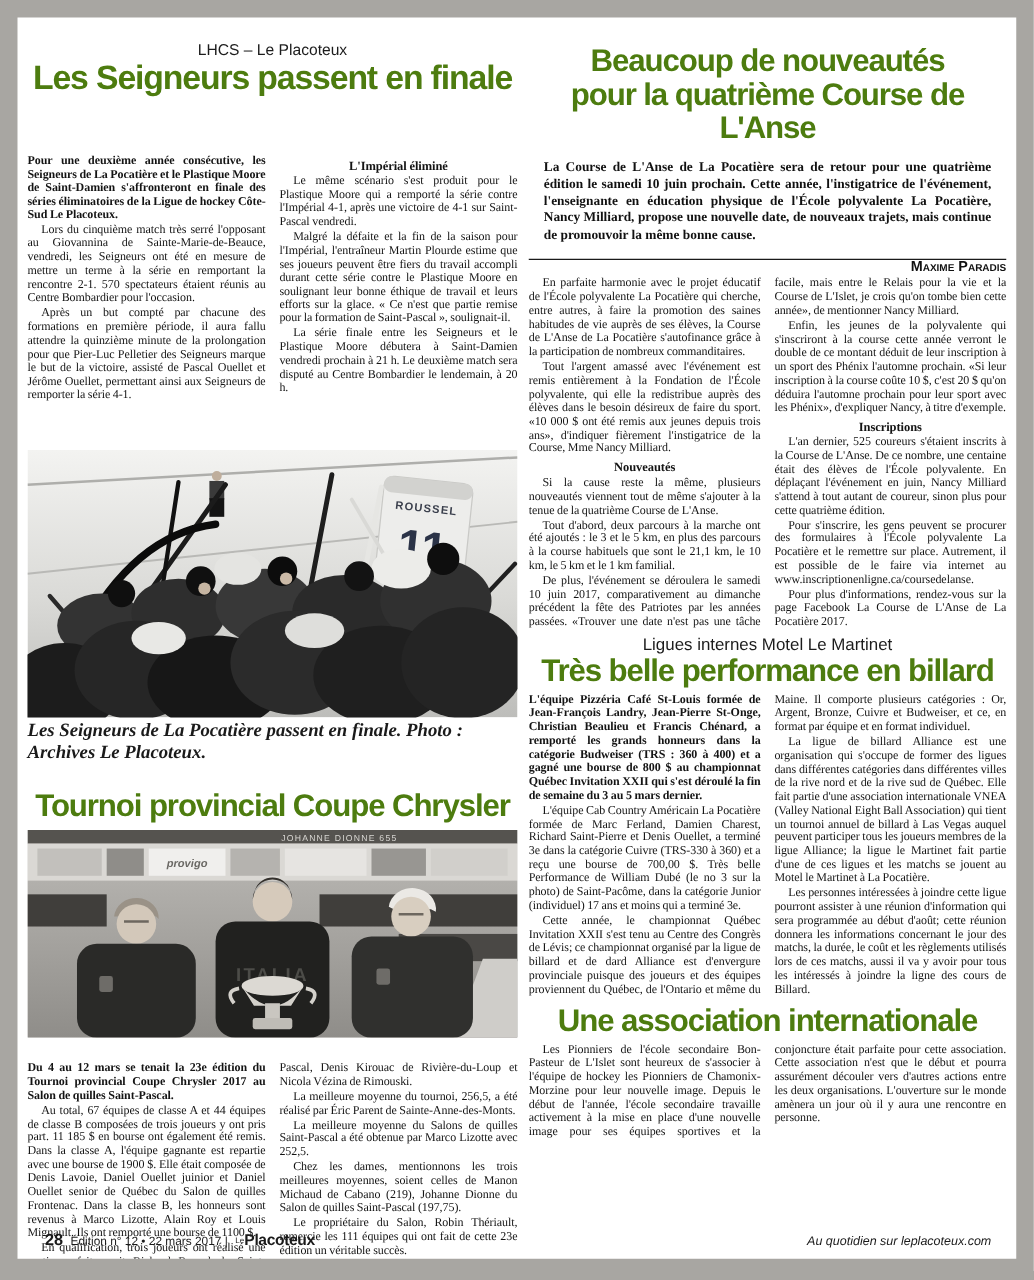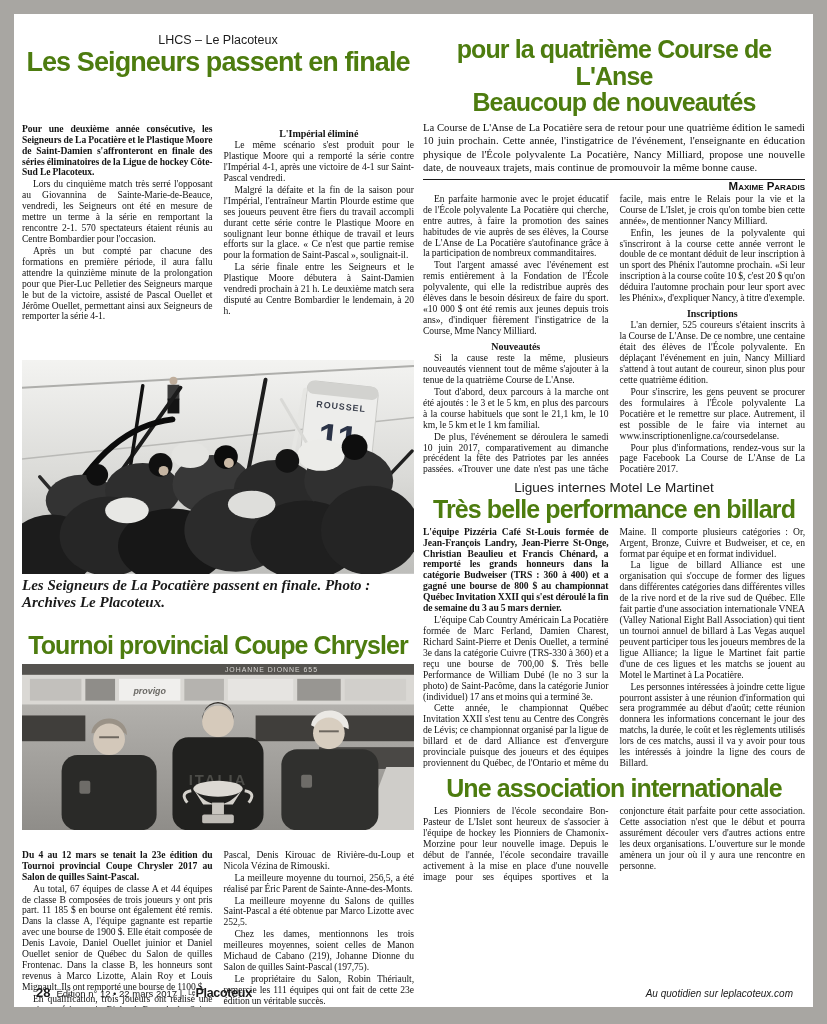--- a/index.html
+++ b/index.html
@@ -39,21 +39,21 @@
     font-family:"Liberation Sans", sans-serif;font-weight:700;
     text-align:center;color:#4d7c0f;letter-spacing:-0.9px;margin:0;line-height:1;
   }
   .h-seigneurs{font-size:27px;margin:1px 0 5px;}
   .h-course{font-size:25px;line-height:1.06;margin:2px 0 5px;}
   .h-chrysler{font-size:25px;margin:22px 0 6px;}
   .h-billard{font-size:25px;margin:1px 0 5px;}
   .h-assoc{font-size:25px;margin:7px 0 5px;}
   .kicker-billard{font-size:13.5px;margin-top:5px;}
 
-  .course-lead{font-weight:400;font-size:10.7px;line-height:1.27;text-align:justify;margin:0;color:#111;}
+  .course-lead{font-weight:700;font-size:10.7px;line-height:1.27;text-align:justify;margin:12px;color:#111;}
   .byline-rule{border:none;border-top:1.3px solid #1a1a1a;margin:4px 0 0;}
   .byline{
     font-family:"Liberation Sans", sans-serif;font-weight:700;
     font-variant:small-caps;text-align:right;font-size:11.5px;margin:0 0 2px;color:#111;
   }
 
   .photo{width:100%;line-height:0;}
   .photo svg{display:block;width:100%;height:auto;}
   .caption{font-size:15px;font-weight:700;font-style:italic;margin:3px 0 1px;color:#1a1a1a;}
 
@@ -222,22 +222,22 @@
         <p>La meilleure moyenne du tournoi, 256,5, a été réalisé par Éric Parent de Sainte-Anne-des-Monts.</p>
         <p>La meilleure moyenne du Salons de quilles Saint-Pascal a été obtenue par Marco Lizotte avec 252,5.</p>
         <p>Chez les dames, mentionnons les trois meilleures moyennes, soient celles de Manon Michaud de Cabano (219), Johanne Dionne du Salon de quilles Saint-Pascal (197,75).</p>
         <p>Le propriétaire du Salon, Robin Thériault, remercie les 111 équipes qui ont fait de cette 23e édition un véritable succès.</p>
       </div>
     </div>
 
     <div class="col-right">
 
       <h1 class="headline h-course">
+        <div>Beaucoup de nouveautés</div>
         <div>pour la quatrième Course de L'Anse</div>
-        <div>Beaucoup de nouveautés</div>
       </h1>
 
       <p class="course-lead">La Course de L'Anse de La Pocatière sera de retour pour une quatrième édition le samedi 10 juin prochain. Cette année, l'instigatrice de l'événement, l'enseignante en éducation physique de l'École polyvalente La Pocatière, Nancy Milliard, propose une nouvelle date, de nouveaux trajets, mais continue de promouvoir la même bonne cause.</p>
       <hr class="byline-rule">
       <div class="byline">Maxime Paradis</div>
 
       <div class="article cols2">
         <p>En parfaite harmonie avec le projet éducatif de l'École polyvalente La Pocatière qui cherche, entre autres, à faire la promotion des saines habitudes de vie auprès de ses élèves, la Course de L'Anse de La Pocatière s'autofinance grâce à la participation de nombreux commanditaires.</p>
         <p>Tout l'argent amassé avec l'événement est remis entièrement à la Fondation de l'École polyvalente, qui elle la redistribue auprès des élèves dans le besoin désireux de faire du sport. «10 000 $ ont été remis aux jeunes depuis trois ans», d'indiquer fièrement l'instigatrice de la Course, Mme Nancy Milliard.</p>
         <h3 class="subhead">Nouveautés</h3>

